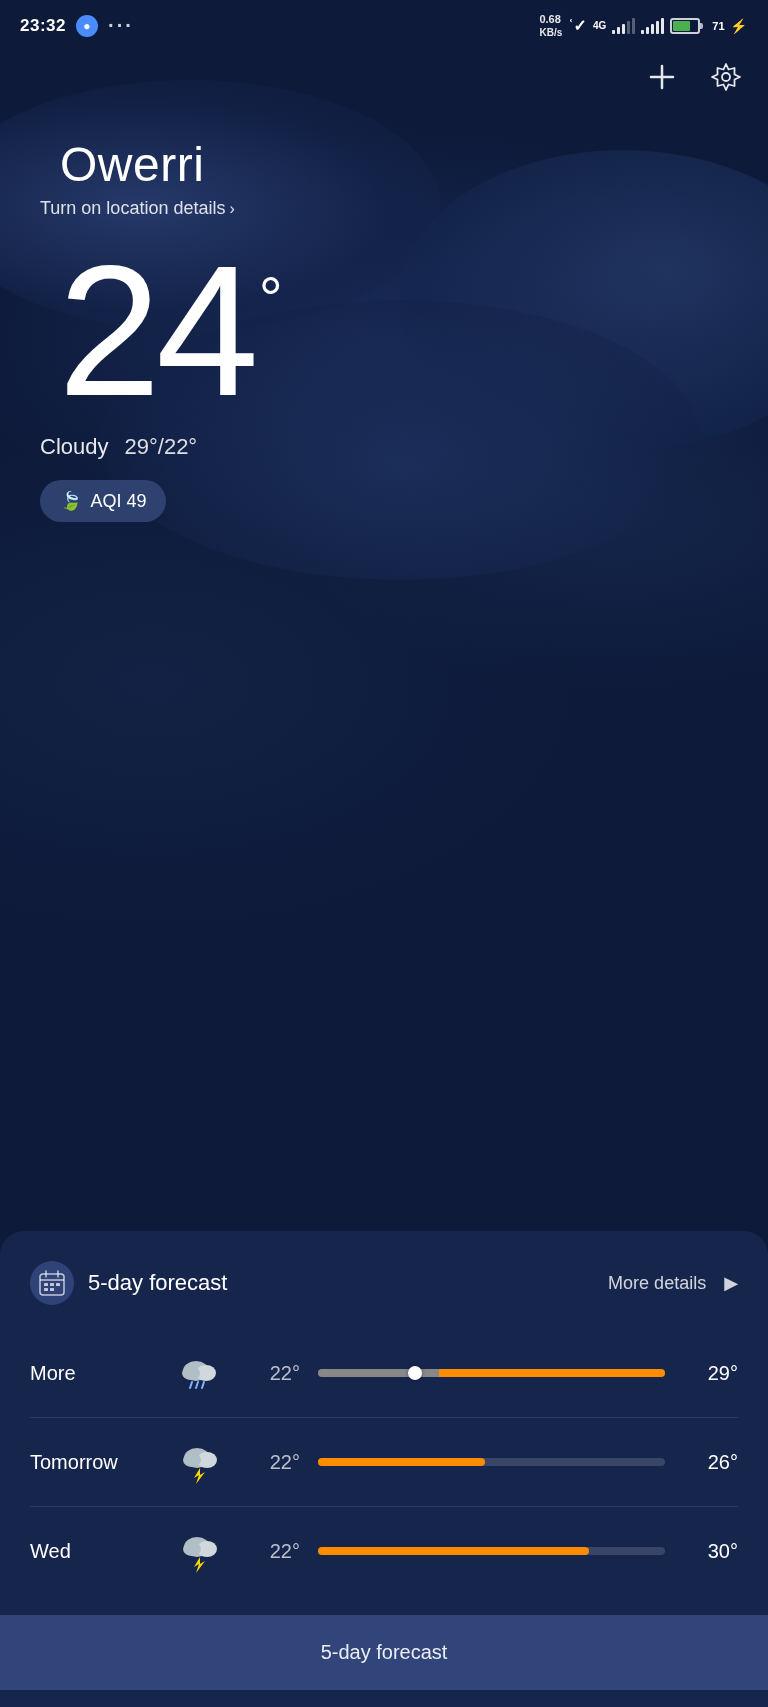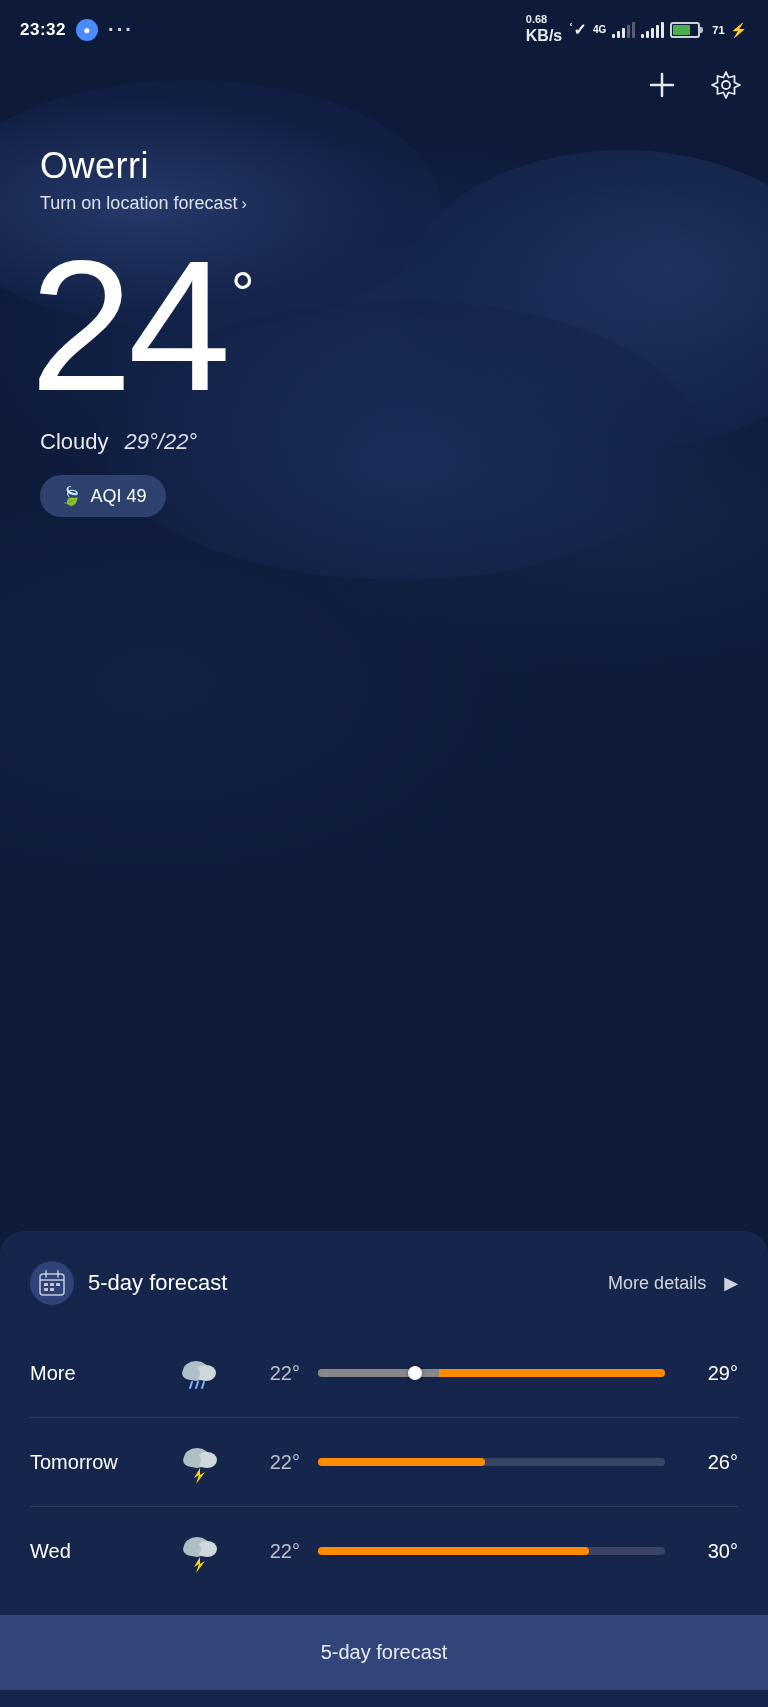--- a/index.html
+++ b/index.html
@@ -179,42 +179,44 @@
       cursor: pointer;
       opacity: 0.9;
     }
 
     
     .city-section {
       padding: 30px 40px 0 40px;
     }
 
     .city-name {
-      font-size: 36px;
+      font-size: 48px;
       font-weight: 400;
       letter-spacing: 0.5px;
       margin-bottom: 6px;
+      margin-left: 20px;
     }
 
     .location-link {
       display: flex;
       align-items: center;
       gap: 4px;
       font-size: 18px;
       color: rgba(255,255,255,0.85);
       cursor: pointer;
     }
 
     .chevron-right {
       font-size: 16px;
     }
 
     
     .temp-section {
       padding: 20px 44px 0 30px;
+      margin-left: 28px;
     }
 
     .temp-display {
       font-size: 185px;
       font-weight: 200;
       line-height: 1;
       letter-spacing: -5px;
       color: #fff;
       display: flex;
       align-items: flex-start;
@@ -238,21 +240,20 @@
       font-size: 22px;
       color: rgba(255,255,255,0.9);
       display: flex;
       align-items: center;
       gap: 16px;
       text-align: right;
     }
 
     .temp-range {
       color: rgba(255,255,255,0.85);
-      font-style: italic;
     }
 
     
     .aqi-section {
       padding: 20px 40px 0 40px;
     }
 
     .aqi-badge {
       display: inline-flex;
       align-items: center;
@@ -412,21 +413,21 @@
     <div class="status-left">
       <span class="status-time">23:32</span>
       <div class="status-icon-vpn">
         <span style="color:#fff;font-size:12px;font-weight:700;">●</span>
       </div>
       <span class="status-dots">···</span>
     </div>
     <div class="status-right">
       <div class="data-speed">
         <div style="font-size:11px;line-height:1.3;">0.68</div>
-        <div style="font-size:16px;line-height:1.3;">KB/s</div>
+        <div style="font-size:10px;line-height:1.3;">KB/s</div>
       </div>
 
       <span style="font-size:16px;">ʿ✓</span>
 
       <span style="font-size:10px;font-weight:700;">4G</span>
 
       <div class="signal-bars">
         <span style="height:4px;"></span>
         <span style="height:7px;"></span>
         <span style="height:10px;"></span>
@@ -463,21 +464,21 @@
       <svg width="30" height="30" viewBox="0 0 30 30" fill="none">
         <polygon points="15,2 17.5,7.5 23.5,6 23.5,12.5 29,15 23.5,17.5 23.5,24 17.5,22.5 15,28 12.5,22.5 6.5,24 6.5,17.5 1,15 6.5,12.5 6.5,6 12.5,7.5" stroke="white" stroke-width="1.8" fill="none" stroke-linejoin="round"></polygon>
         <circle cx="15" cy="15" r="4" stroke="white" stroke-width="1.8" fill="none"></circle>
       </svg>
     </div>
   </div>
 
   <div class="city-section">
     <div class="city-name">Owerri</div>
     <div class="location-link">
-      <span>Turn on location forecast</span>
+      <span>Turn on location details</span>
       <span class="chevron-right">›</span>
     </div>
   </div>
 
   <div class="temp-section">
     <div class="temp-display">
       <span class="temp-number">24</span>
       <span class="temp-degree">°</span>
     </div>
   </div>

